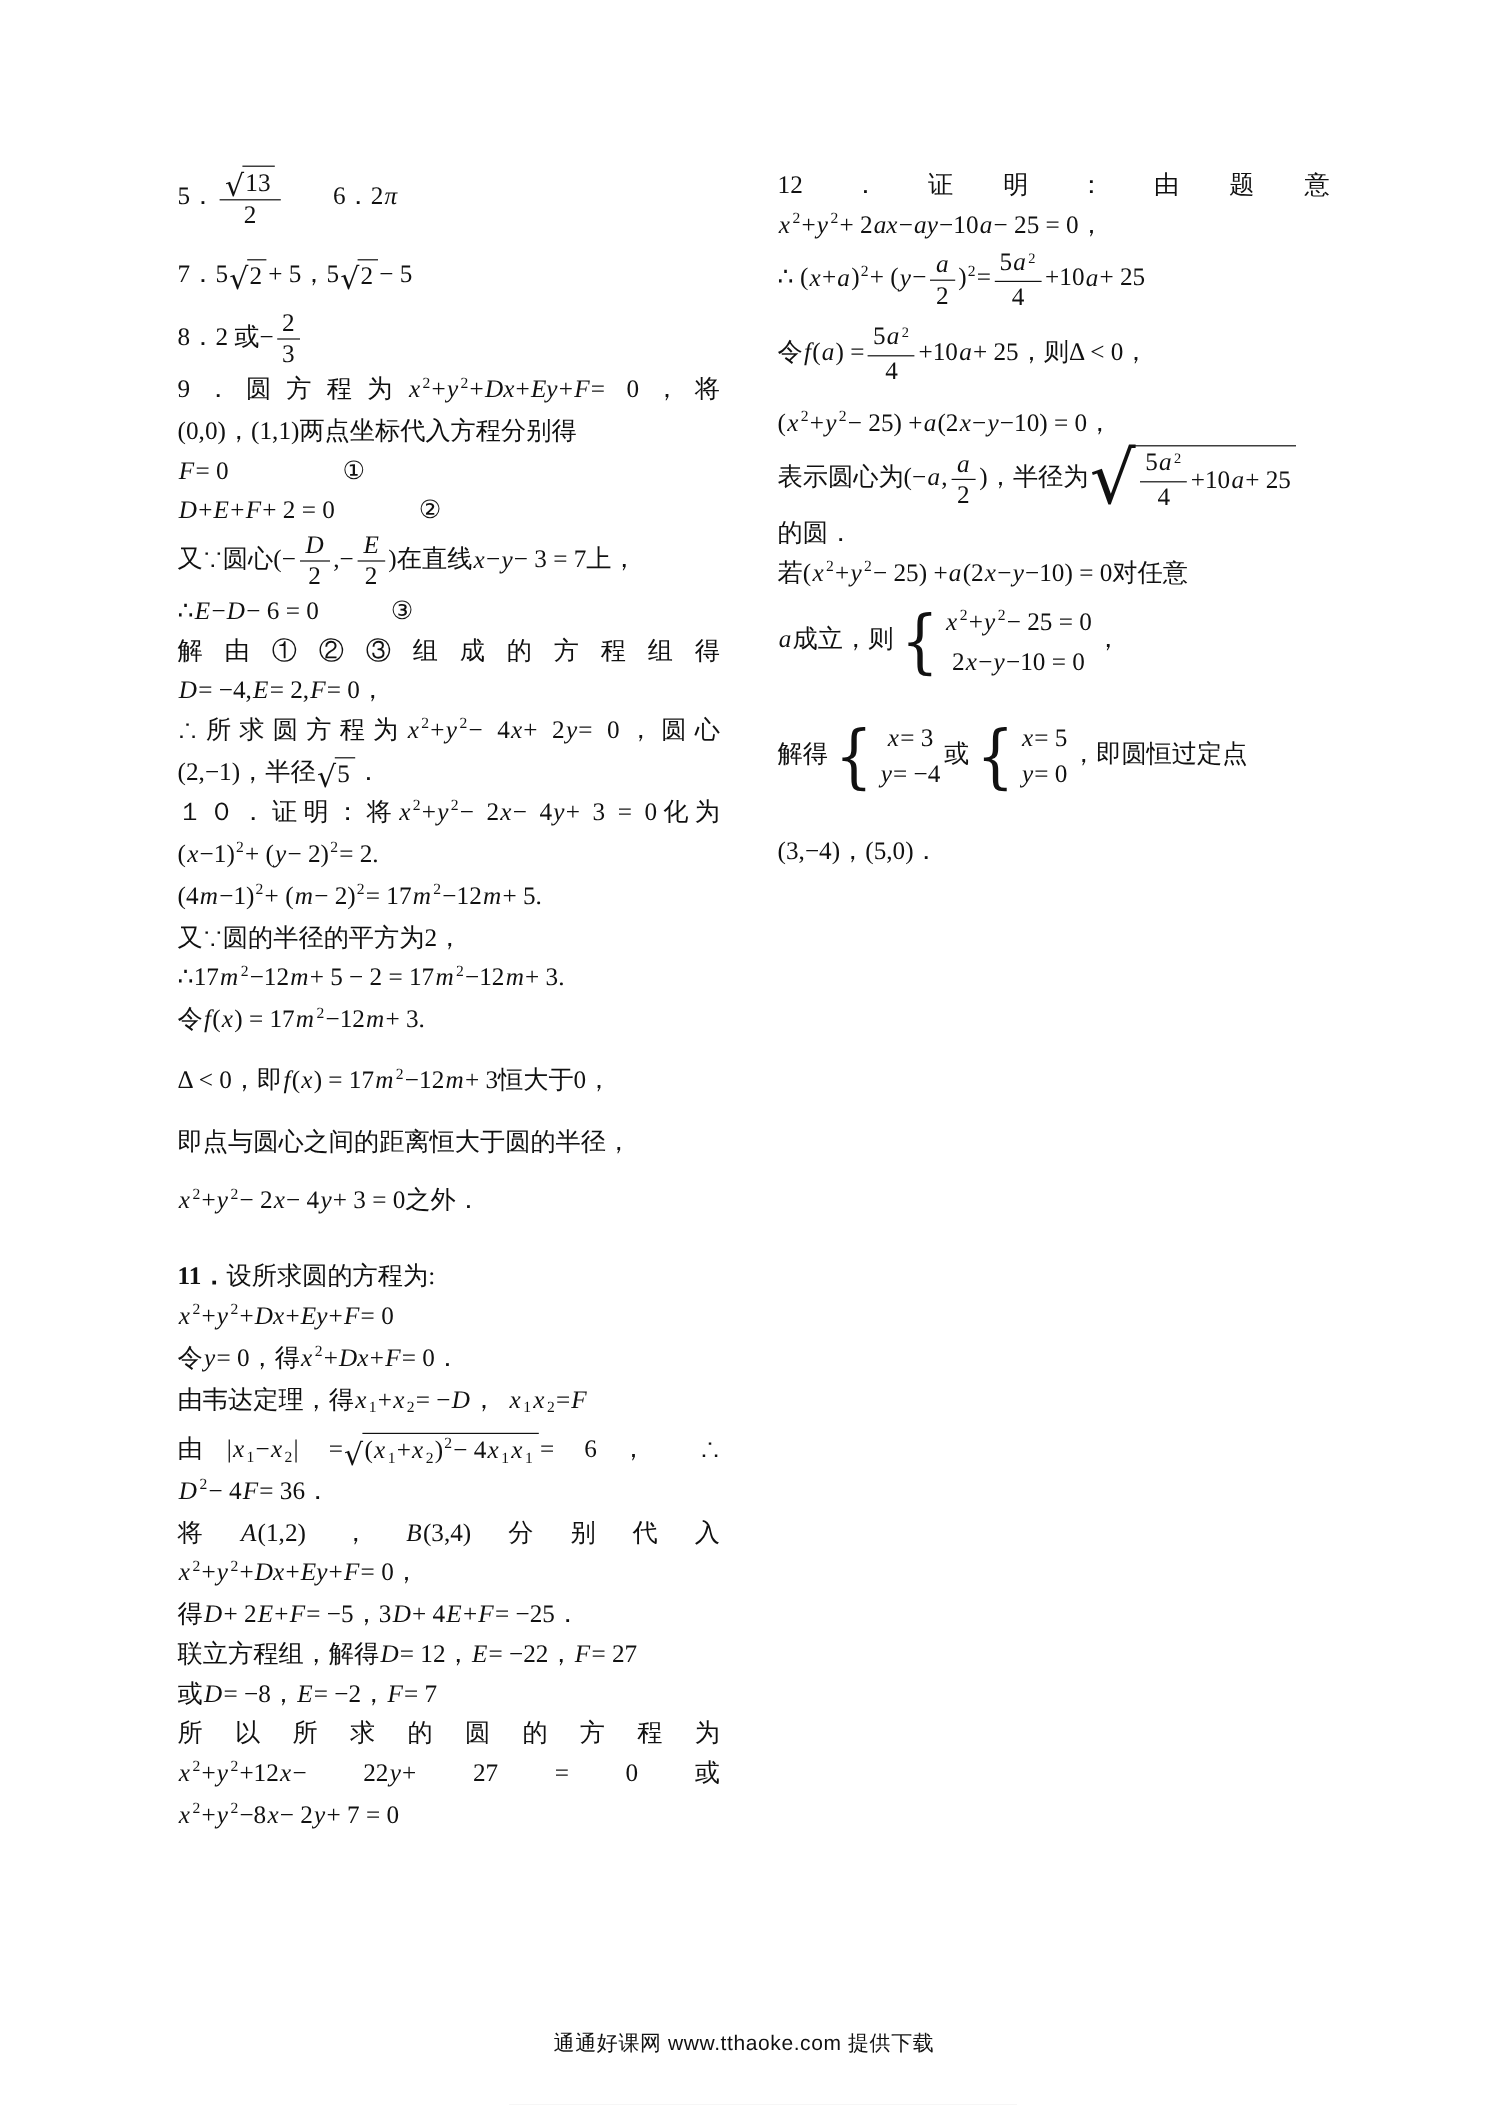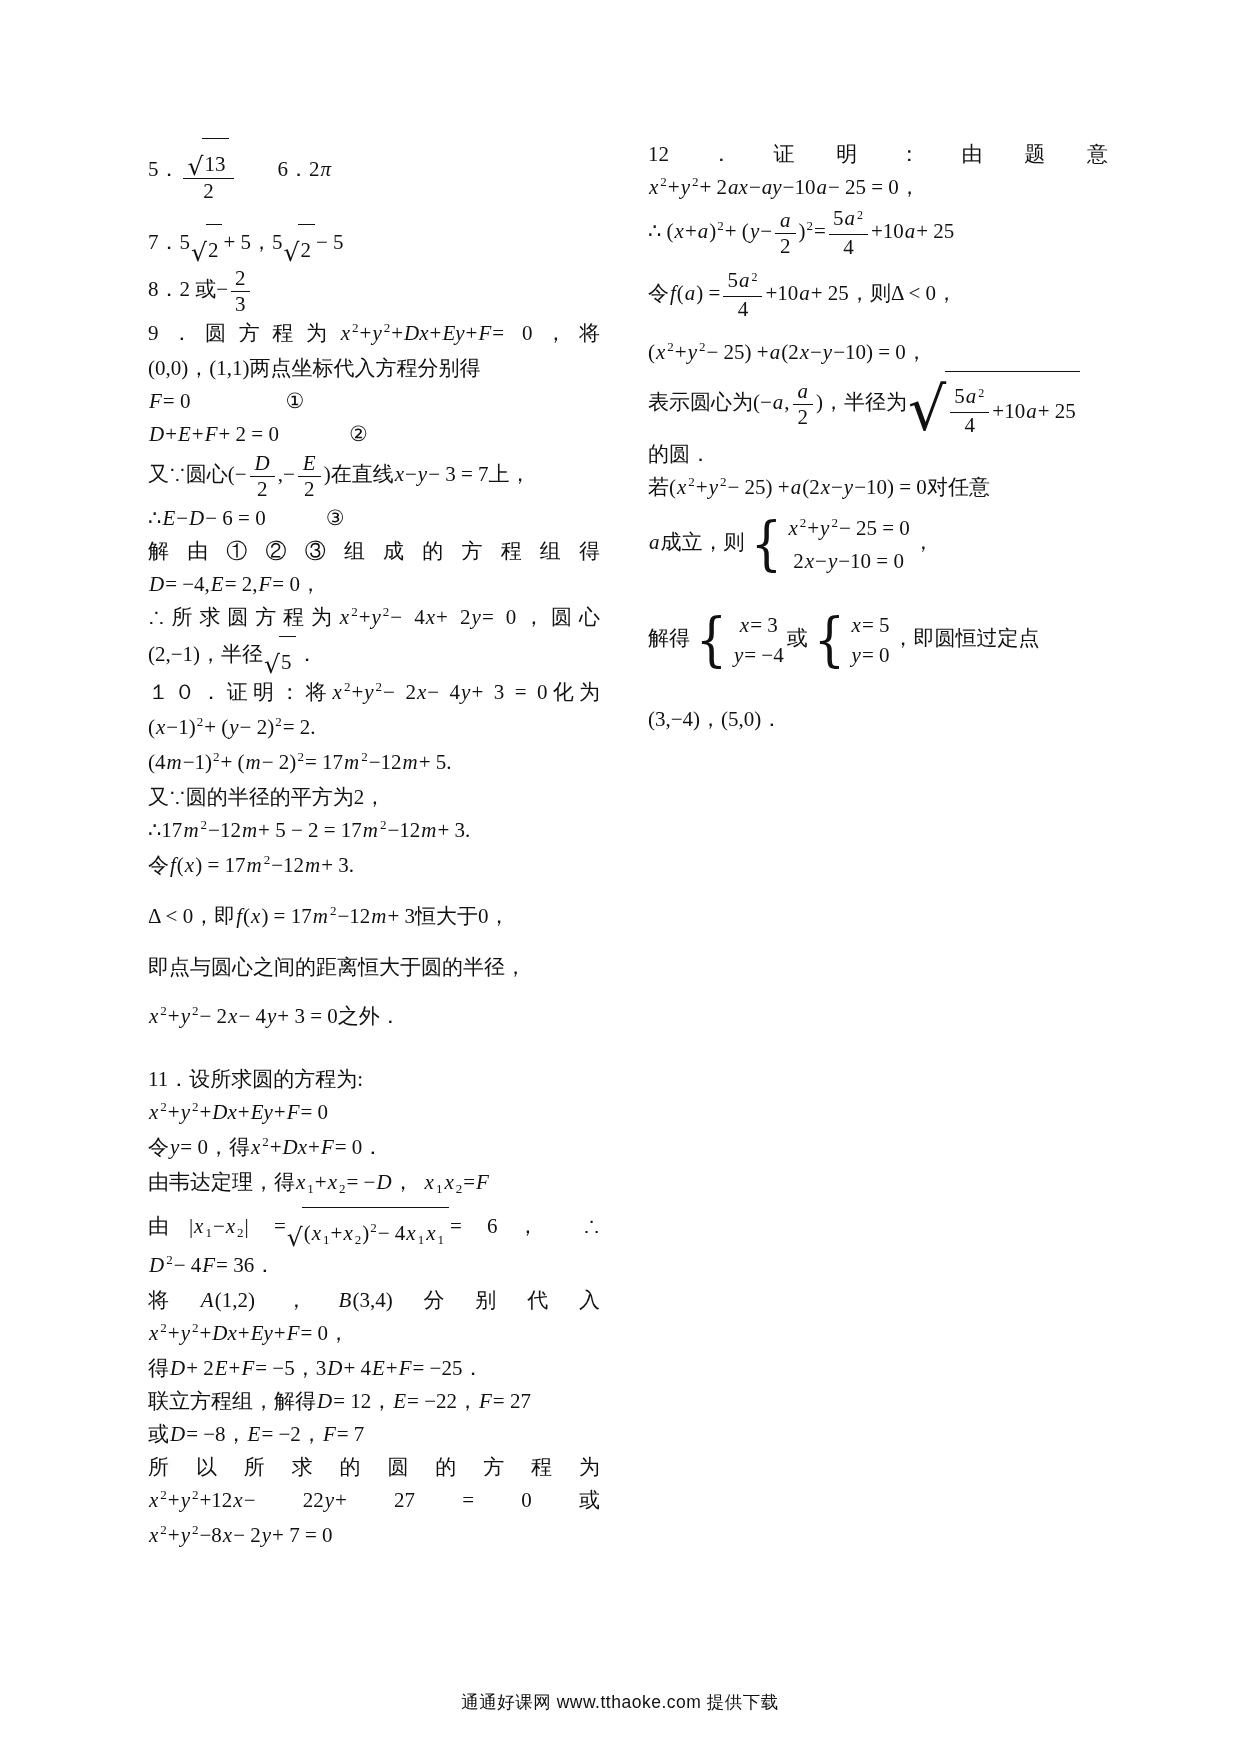--- a/index.html
+++ b/index.html
@@ -16,41 +16,41 @@
   .col-left{left:148px;top:138px;width:452px;}
   .col-right{left:648px;top:138px;width:460px;}
   .line{
     line-height:33px;
     min-height:33px;
     margin:0 0 0 0;
     text-align:left;
     white-space:normal;
   }
   .just{text-align:justify;text-align-last:justify;}
-  .mb6{margin-bottom:6px}.mb8{margin-bottom:8px}.mb12{margin-bottom:2px}
+  .mb6{margin-bottom:6px}.mb8{margin-bottom:8px}.mb12{margin-bottom:12px}
   .mb14{margin-bottom:14px}.mb16{margin-bottom:16px}.mb20{margin-bottom:20px}.mb28{margin-bottom:28px}.mb34{margin-bottom:34px}
   .mb36{margin-bottom:36px}
   .ct{font-family:"Liberation Serif","DejaVu Serif",serif;}
-  .b{font-weight:normal;}
+  .b{font-weight:bold;}
   .mn{font-family:"Liberation Serif","DejaVu Serif",serif;}
   .mi{font-family:"Liberation Serif","DejaVu Serif",serif;font-style:italic;padding:0 1px;}
   .sup{font-size:13px;position:relative;top:-8px;padding:0 1px;font-family:"Liberation Serif",serif;}
   .sub{font-size:13px;position:relative;bottom:-4px;padding:0 1px;font-family:"Liberation Serif",serif;}
   .sp{display:inline-block;}
   .frac{
     display:inline-flex;flex-direction:column;
     vertical-align:middle;text-align:center;margin:0 3px;
   }
   .frac .num{display:block;border-bottom:1.6px solid #111;padding:0 4px;line-height:25px;}
   .frac .den{display:block;padding:0 4px;line-height:25px;}
   .frac .sup{top:-6px;font-size:12px;}
   .rad{display:inline-flex;vertical-align:middle;align-items:stretch;margin:0 1px;}
   .rsign{align-self:flex-end;line-height:0.92;font-size:25px;font-family:"DejaVu Serif",serif;margin-right:-1px;}
   .rad.tall .rsign{font-size:60px;line-height:0.95;}
-  .rbody{border-top:1.8px solid #111;padding:12px 4px 0 2px;line-height:27px;display:inline-block;}
+  .rbody{border-top:1.8px solid #111;padding:0 4px 0 2px;line-height:27px;display:inline-block;}
   .rad.tall .rbody{display:inline-flex;align-items:center;}
   .cases{display:inline-flex;align-items:center;vertical-align:middle;margin:0 3px;}
   .brace{font-size:58px;line-height:0.9;font-family:"DejaVu Serif",serif;transform:scaleX(0.85);margin-right:3px;font-weight:normal;}
   .crows{display:inline-flex;flex-direction:column;row-gap:2px;text-align:center;}
   .crow{line-height:28px;}
   .footer{
     position:absolute;left:0;top:1690px;width:100%;
     text-align:center;font-size:17.5px;color:#111;
     font-family:Liberation Sans, sans-serif;
     letter-spacing:0.5px;

